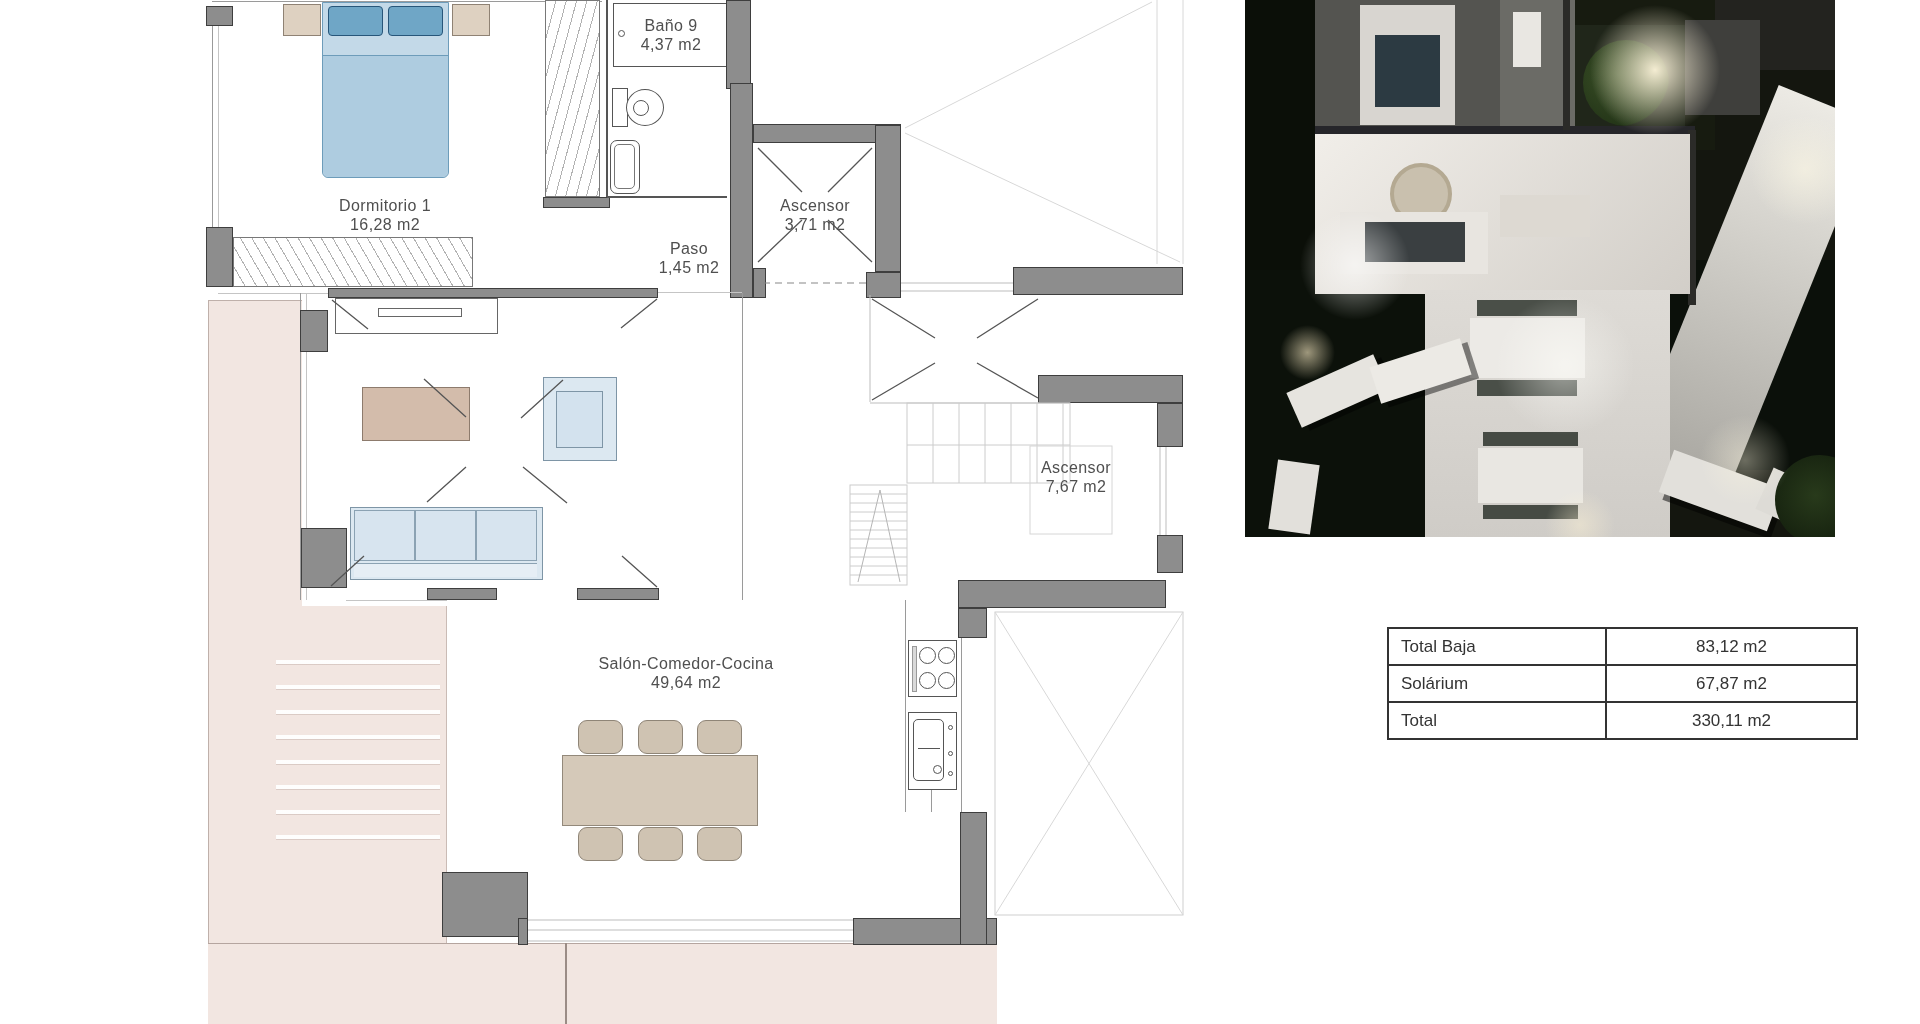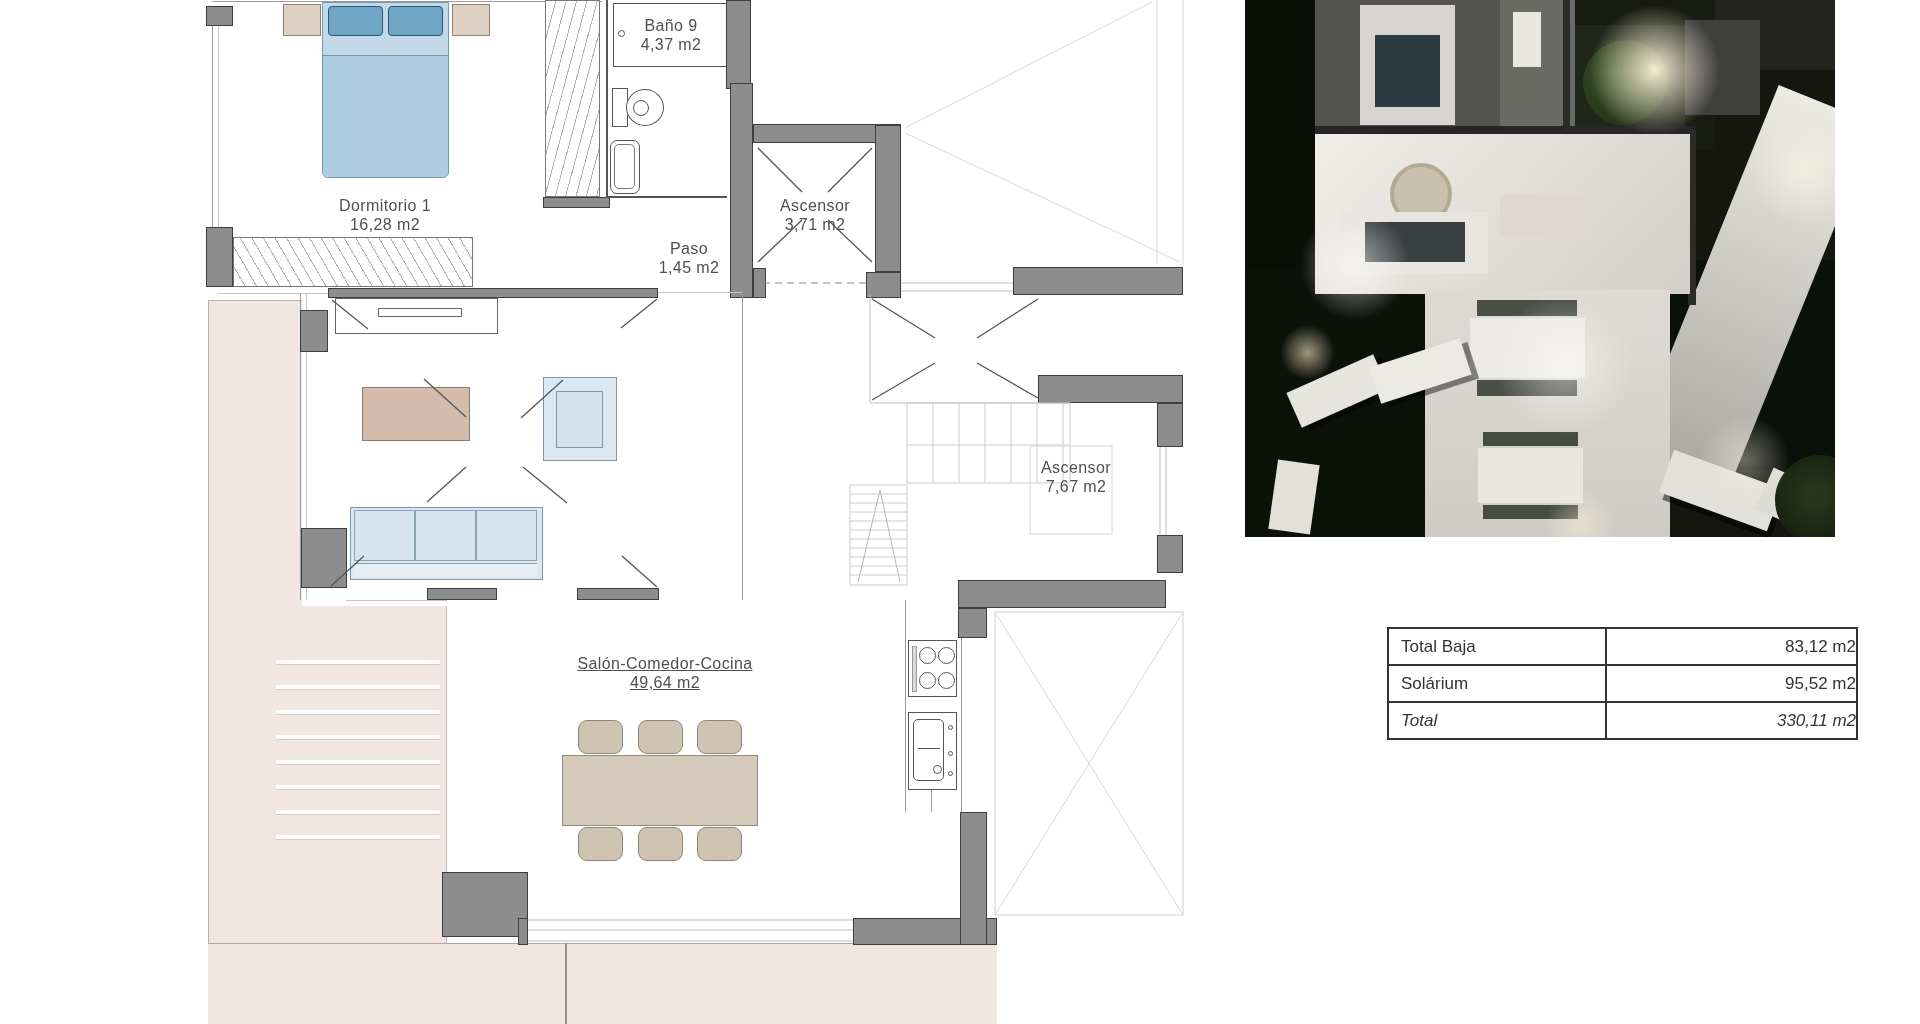--- a/index.html
+++ b/index.html
@@ -18,23 +18,23 @@
   .lbl{position:absolute;transform:translateX(-50%);text-align:center;color:#4f4f4f;
        font-size:16px;line-height:19px;letter-spacing:.4px;white-space:nowrap;}
   .furn{position:absolute;box-sizing:border-box;}
   .slats{position:absolute;background:repeating-linear-gradient(to bottom,
          rgba(255,255,255,.95) 0 4px, rgba(190,170,163,.45) 4px 5px, transparent 5px 25px);}
   
   #surfaces{left:1387px;top:627px;width:471px;border:2px solid #333;background:#fff;color:#333;}
   #surfaces .t-head{height:33px;line-height:33px;text-align:center;background:#ececec;
         border-bottom:2px solid #333;font-size:20px;letter-spacing:1px;}
   #surfaces .t-row{display:flex;height:35px;border-bottom:2px solid #333;font-size:17px;}
-  #surfaces .t-row:last-child{border-bottom:none;font-style:italic;}
+  #surfaces .t-row:last-child{border-bottom:none;}
   #surfaces .t-c1{width:218px;border-right:2px solid #333;line-height:35px;padding-left:12px;box-sizing:border-box;}
-  #surfaces .t-c2{flex:1;line-height:35px;text-align:right;}
+  #surfaces .t-c2{flex:1;line-height:35px;text-align:center;}
   
   #render{left:1245px;top:0;width:590px;height:537px;background:#14160f;overflow:hidden;}
   #render .p{position:absolute;box-sizing:border-box;}
   .glow{position:absolute;border-radius:50%;pointer-events:none;}
 </style>
 </head>
 <body>
 
 <div id="plan" class="abs">
 
@@ -206,21 +206,21 @@
     <div>1,45 m2</div>
   </div>
   <div class="lbl" style="left:815px;top:196px;">
     <div>Ascensor</div>
     <div>3,71 m2</div>
   </div>
   <div class="lbl" style="left:1076px;top:458px;">
     <div>Ascensor</div>
     <div>7,67 m2</div>
   </div>
-  <div class="lbl" style="left:665px;top:654px;text-decoration:underline;">
+  <div class="lbl" style="left:686px;top:654px;">
     <div>Salón-Comedor-Cocina</div>
     <div>49,64 m2</div>
   </div>
 </div>
 
 <div id="render" class="abs">
   <div class="p" style="left:0;top:0;width:70px;height:537px;background:#0b0f08;"></div>
   <div class="p" style="left:0;top:270px;width:215px;height:267px;background:#0c110a;"></div>
   <div class="p" style="left:400px;top:260px;width:190px;height:210px;background:#0b100a;"></div>
   <div class="p" style="left:330px;top:0;width:140px;height:150px;background:#171b10;"></div>
@@ -272,19 +272,19 @@
   <div class="glow" style="left:300px;top:490px;width:70px;height:70px;background:radial-gradient(closest-side,rgba(255,244,214,.45),rgba(255,244,214,0));"></div>
 </div>
 
 <div id="surfaces" class="abs">
   <div class="t-row">
     <div class="t-c1">Total Baja</div>
     <div class="t-c2">83,12 m2</div>
   </div>
   <div class="t-row">
     <div class="t-c1">Solárium</div>
-    <div class="t-c2">95,52 m2</div>
+    <div class="t-c2">67,87 m2</div>
   </div>
   <div class="t-row">
     <div class="t-c1">Total</div>
     <div class="t-c2">330,11 m2</div>
   </div>
 </div>
 
 </body></html>

